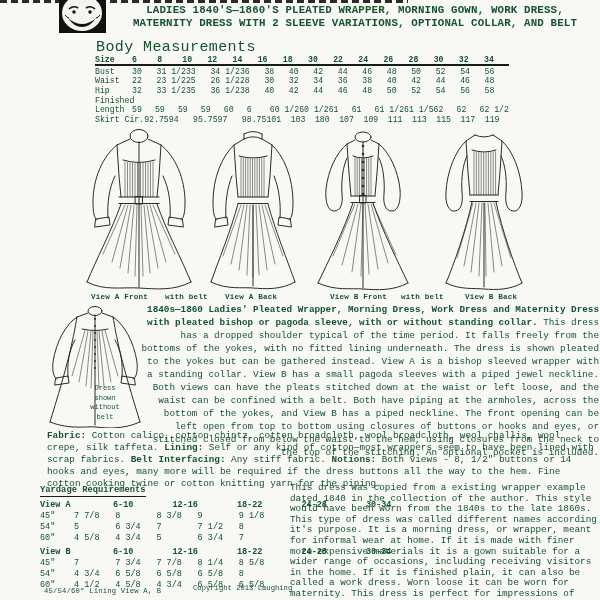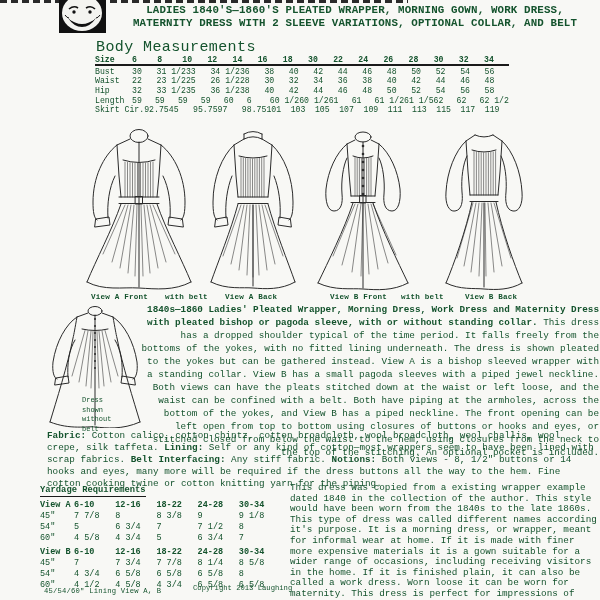--- a/index.html
+++ b/index.html
@@ -26,35 +26,35 @@
   .meas-table .tcell{flex:1;text-align:left;}
   .meas-table .tcell.c0{flex:0 0 37px;}
 
   
   svg.dress{position:absolute;}
   svg.dress path, svg.dress line, svg.dress ellipse, svg.dress rect, svg.dress circle{
     fill:none;stroke:#2b2b2b;stroke-width:1;stroke-linecap:round;stroke-linejoin:round;}
   svg.dress .thin{stroke-width:.55;}
   svg.dress .dot{fill:#2b2b2b;stroke:none;}
   .caption{font-size:7.6px;font-weight:600;letter-spacing:.2px;white-space:nowrap;}
-  .wrapper-note{left:82px;top:396px;width:46px;font-size:7px;
+  .wrapper-note{left:82px;top:384px;width:46px;text-align:center;font-size:7px;
                 line-height:9.5px;white-space:pre-line;}
 
   
   .desc{left:140px;top:303px;width:459px;font-size:9.3px;line-height:13px;text-align:right;}
   .seg-b{font-weight:700;}
   .fabric{left:47px;top:430px;width:552px;font-size:9.3px;line-height:11.9px;}
   .history{left:290px;top:483px;width:309px;font-size:9.3px;line-height:10.6px;}
 
   
   .yardage{left:40px;top:485px;width:240px;font-size:8.5px;}
   .yard-title{font-weight:700;border-bottom:1.2px solid #1a1a1a;display:inline-block;
               padding-bottom:.5px;margin-bottom:1px;font-size:8.8px;}
   .ytable .trow{display:flex;height:11px;align-items:flex-end;white-space:nowrap;}
-  .ytable .trow.r0{font-weight:700;}
+  .ytable .trow.r0{font-weight:700;gap:39px;}
   .ytable .tcell{flex:1;text-align:left;}
   .ytable .tcell.c0{flex:0 0 34px;}
   .ytable{margin-top:1px;}
   .ytable.second{margin-top:3px;}
 
   
   .foot-lining{left:44px;top:587px;font-size:7.2px;letter-spacing:.2px;}
   .foot-copy{left:193px;top:583.5px;font-size:7.2px;}
 </style>
 </head>
@@ -150,20 +150,23 @@
         <span class="tcell c7">42</span>
         <span class="tcell c8">44</span>
         <span class="tcell c9">46</span>
         <span class="tcell c10">48</span>
         <span class="tcell c11">50</span>
         <span class="tcell c12">52</span>
         <span class="tcell c13">54</span>
         <span class="tcell c14">56</span>
         <span class="tcell c15">58</span>
       </div>
+      <div class="trow r4">
+        <span class="tcell c0">Finished</span>
+      </div>
       <div class="trow r5">
         <span class="tcell c0">Length</span>
         <span class="tcell c1">59</span>
         <span class="tcell c2">59</span>
         <span class="tcell c3">59</span>
         <span class="tcell c4">59</span>
         <span class="tcell c5">60</span>
         <span class="tcell c6">6</span>
         <span class="tcell c7">60 1/2</span>
         <span class="tcell c8">60 1/2</span>
@@ -171,27 +174,27 @@
         <span class="tcell c10">61</span>
         <span class="tcell c11">61 1/2</span>
         <span class="tcell c12">61 1/5</span>
         <span class="tcell c13">62</span>
         <span class="tcell c14">62</span>
         <span class="tcell c15">62 1/2</span>
       </div>
       <div class="trow r6">
         <span class="tcell c0">Skirt Cir.</span>
         <span class="tcell c1">92.75</span>
-        <span class="tcell c2">45</span>
+        <span class="tcell c2">94</span>
         <span class="tcell c3">95.75</span>
         <span class="tcell c4">97</span>
         <span class="tcell c5">98.75</span>
         <span class="tcell c6">101</span>
         <span class="tcell c7">103</span>
-        <span class="tcell c8">105</span>
+        <span class="tcell c8">180</span>
         <span class="tcell c9">107</span>
         <span class="tcell c10">109</span>
         <span class="tcell c11">111</span>
         <span class="tcell c12">113</span>
         <span class="tcell c13">115</span>
         <span class="tcell c14">117</span>
         <span class="tcell c15">119</span>
       </div>
     </div>
 

